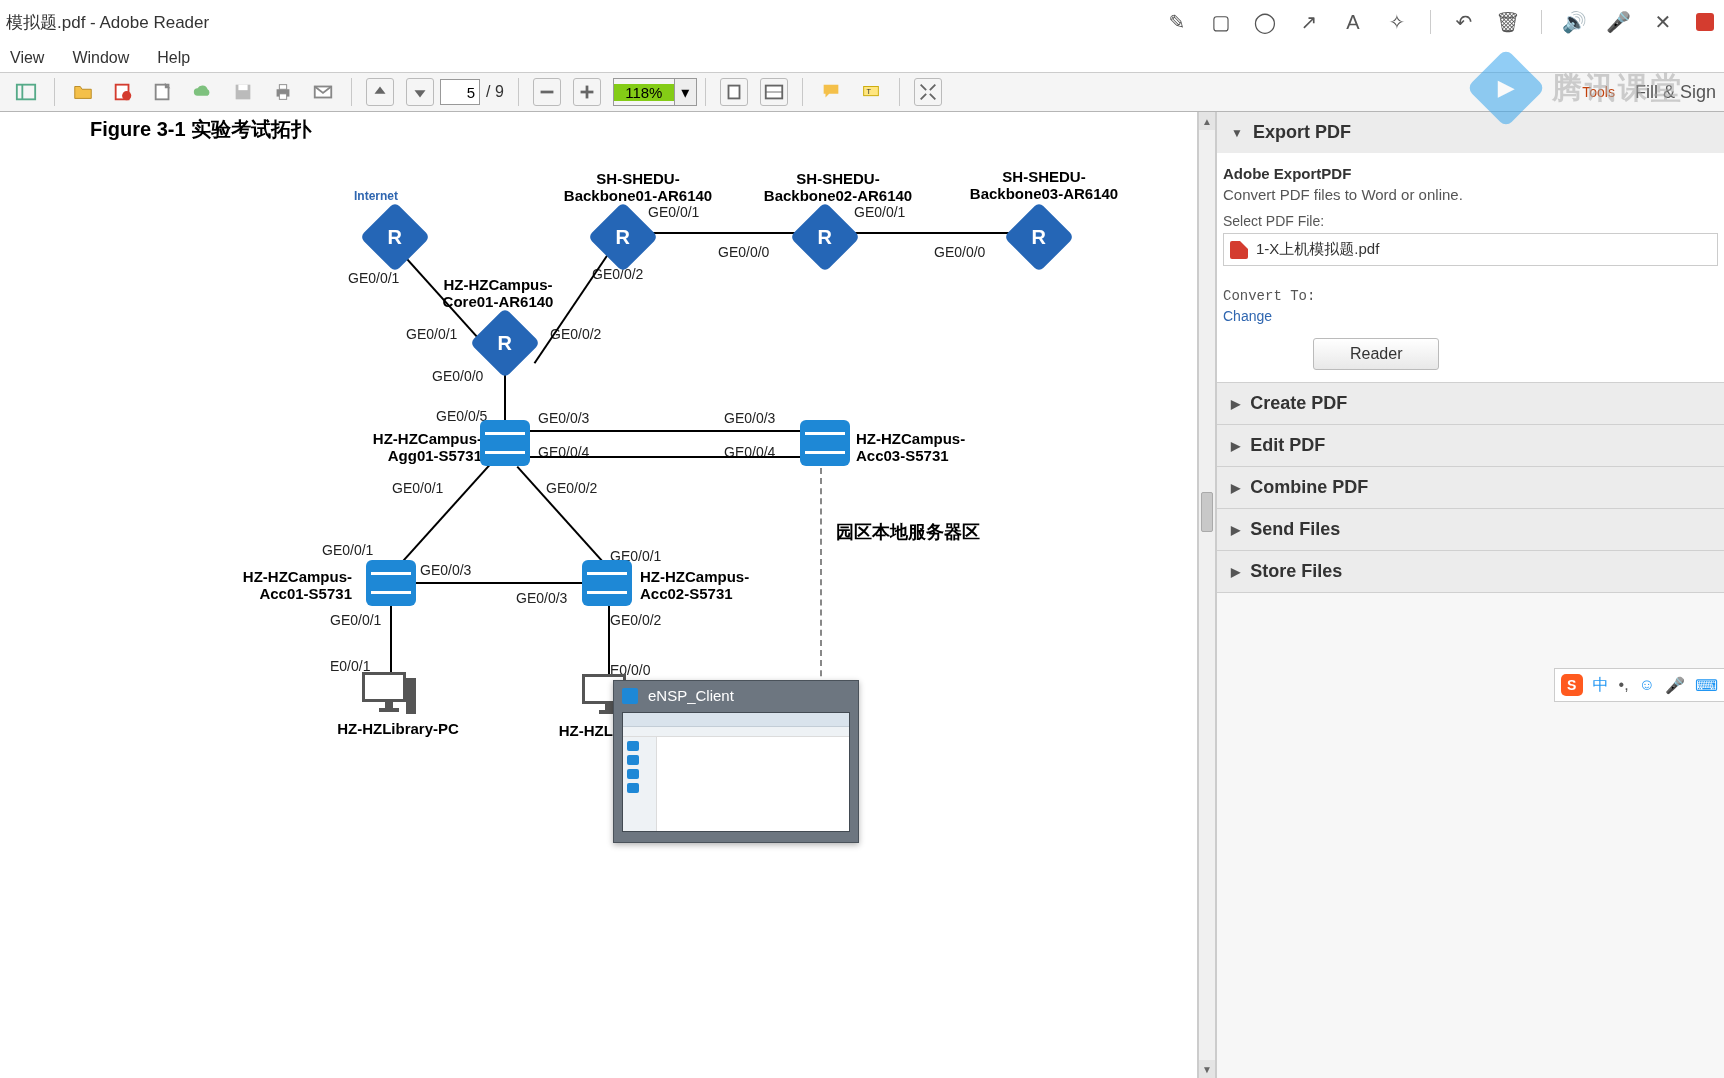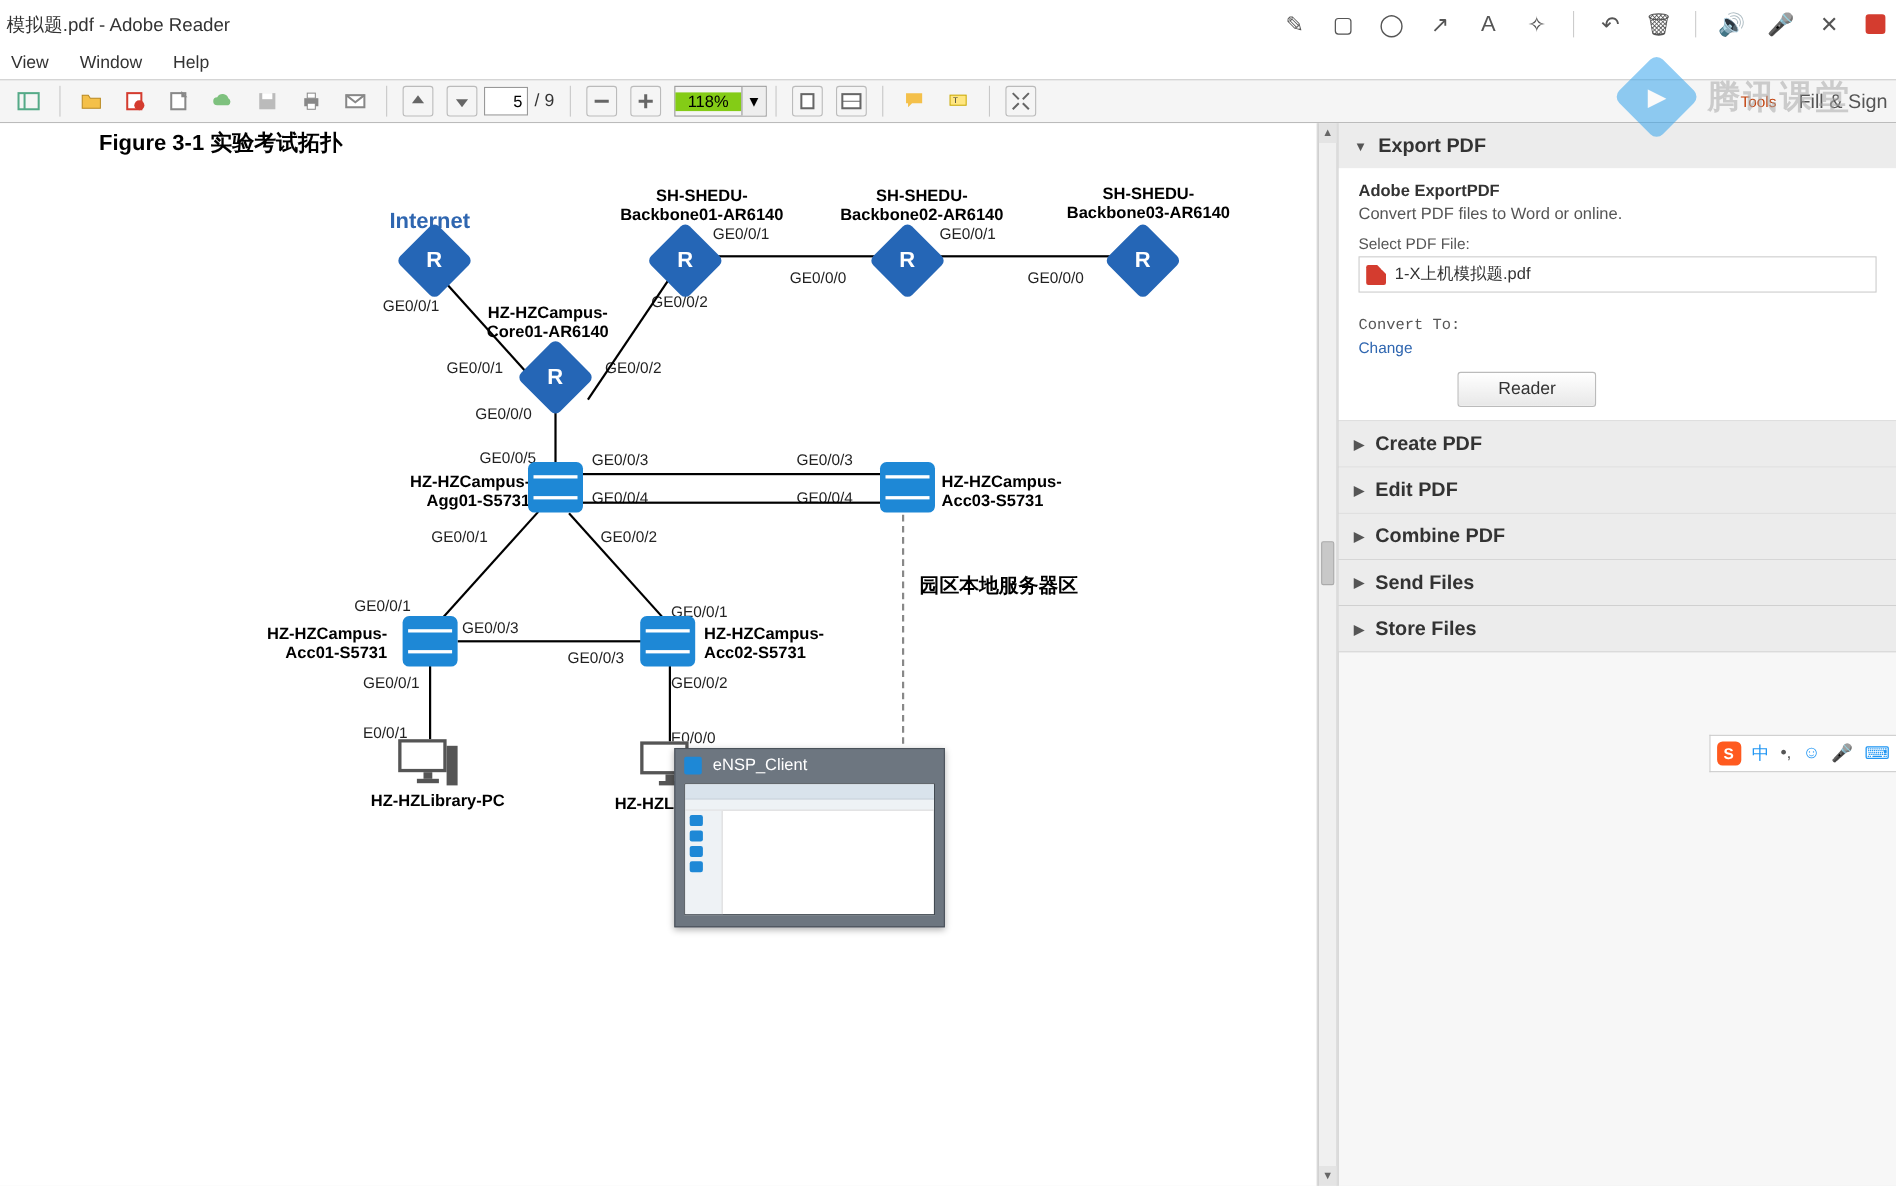--- a/index.html
+++ b/index.html
@@ -44,21 +44,21 @@
 .vscroll { position: absolute; top: 112px; width: 18px; height: calc(100% - 112px); left: 1198px; background: #f0f0f0; border-left: 1px solid #ccc; border-right: 1px solid #ccc; }
 .vscroll .arr { height: 18px; display: flex; align-items: center; justify-content: center; font-size: 10px; color: #666; background: #e4e4e4; }
 .vscroll .thumb { position: absolute; top: 380px; left: 2px; right: 2px; height: 40px; background: #c8c8c8; border: 1px solid #aaa; border-radius: 2px; }
 
 
 .fig-caption { position: absolute; top: 4px; left: 90px; font-size: 20px; font-weight: bold; color: #000; }
 
 
 .net-label { position: absolute; font-size: 15px; color: #000; text-align: center; line-height: 1.15; }
 .net-label.b { font-weight: bold; }
-.internet { color: #2f66b0; font-weight: bold; font-size: 20px; }
+.internet { color: #2f66b0; font-weight: bold; font-size: 12px; }
 .port { position: absolute; font-size: 14px; color: #222; }
 .router { position: absolute; width: 50px; height: 50px; background: #2566b6; transform: rotate(45deg); border-radius: 6px; display: flex; align-items: center; justify-content: center; }
 .router::after { content: "R"; color: #fff; font-size: 20px; font-weight: bold; transform: rotate(-45deg); }
 .switch { position: absolute; width: 50px; height: 46px; background: #1e88d6; border-radius: 6px; }
 .switch::before, .switch::after { content: ""; position: absolute; left: 10%; right: 10%; height: 3px; background: #fff; }
 .switch::before { top: 12px; } .switch::after { bottom: 12px; }
 .pc { position: absolute; width: 54px; height: 44px; }
 .pc .mon { width: 44px; height: 30px; border: 3px solid #555; background: #fff; }
 .pc .base { width: 20px; height: 4px; background: #555; margin: 0 auto; }
 .pc .stand { width: 8px; height: 6px; background: #555; margin: 0 auto; }
@@ -68,21 +68,21 @@
 .line.v { width: 2px; }
 .line.d { height: 2px; transform-origin: 0 0; }
 .dashed-v { position: absolute; border-left: 2px dashed #888; }
 .region-txt { position: absolute; font-size: 18px; font-weight: bold; }
 
 
 .panel { position: absolute; top: 112px; right: 0; width: 508px; bottom: 0; background: #f7f7f7; border-left: 1px solid #ccc; }
 .panel-sec { border-bottom: 1px solid #d0d0d0; }
 .panel-hdr { display: flex; align-items: center; padding: 10px 14px; font-size: 18px; font-weight: bold; color: #333; cursor: pointer; background: #ececec; }
 .panel-hdr .tri { margin-right: 10px; font-size: 12px; color: #555; }
-.panel-body { padding: 12px 18px; font-size: 15px; color: #333; background: #fff; }
+.panel-body { padding: 12px 6px; font-size: 15px; color: #333; background: #fff; }
 .panel-body .sub { color: #555; margin-bottom: 10px; }
 .panel-body .lbl { font-size: 14px; color: #555; margin-bottom: 4px; }
 .file-row { display: flex; align-items: center; border: 1px solid #ccc; padding: 6px; background: #fff; }
 .file-row .pdf-ico { width: 18px; height: 18px; background: #d43c2f; margin-right: 8px; border-radius: 2px; position: relative; }
 .file-row .pdf-ico::after { content: ""; position: absolute; top: 0; right: 0; border: 4px solid #fff; border-left-color: transparent; border-bottom-color: transparent; }
 .conv-sel { border: 1px solid #ccc; padding: 5px 8px; background: #fff; margin-top: 4px; }
 .link { color: #2f66b0; cursor: pointer; }
 .conv-btn { display: inline-block; border: 1px solid #bbb; padding: 6px 36px; background: linear-gradient(#fff,#e8e8e8); font-size: 16px; border-radius: 3px; margin-top: 14px; margin-left: 90px; cursor: pointer; }
 
 

